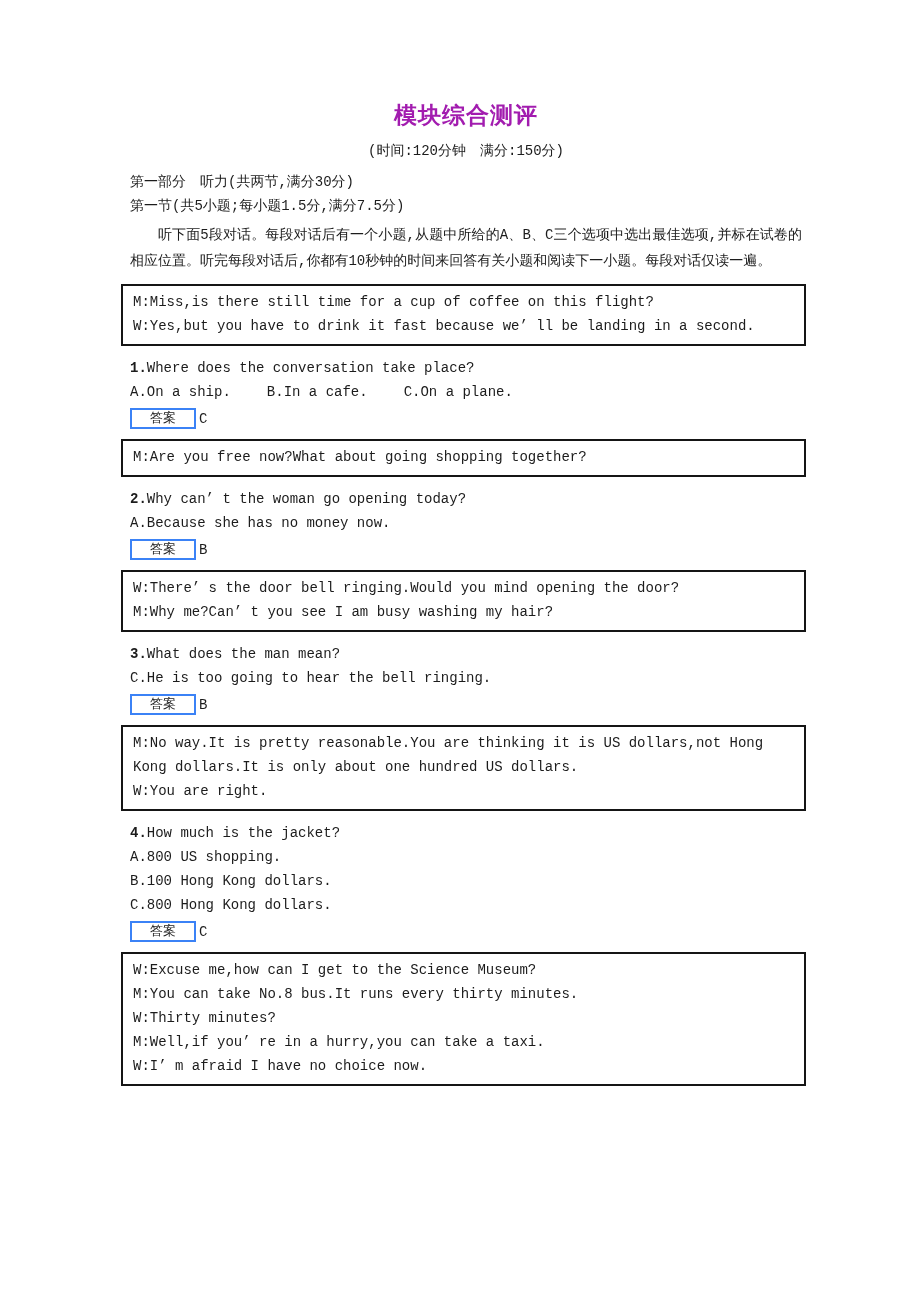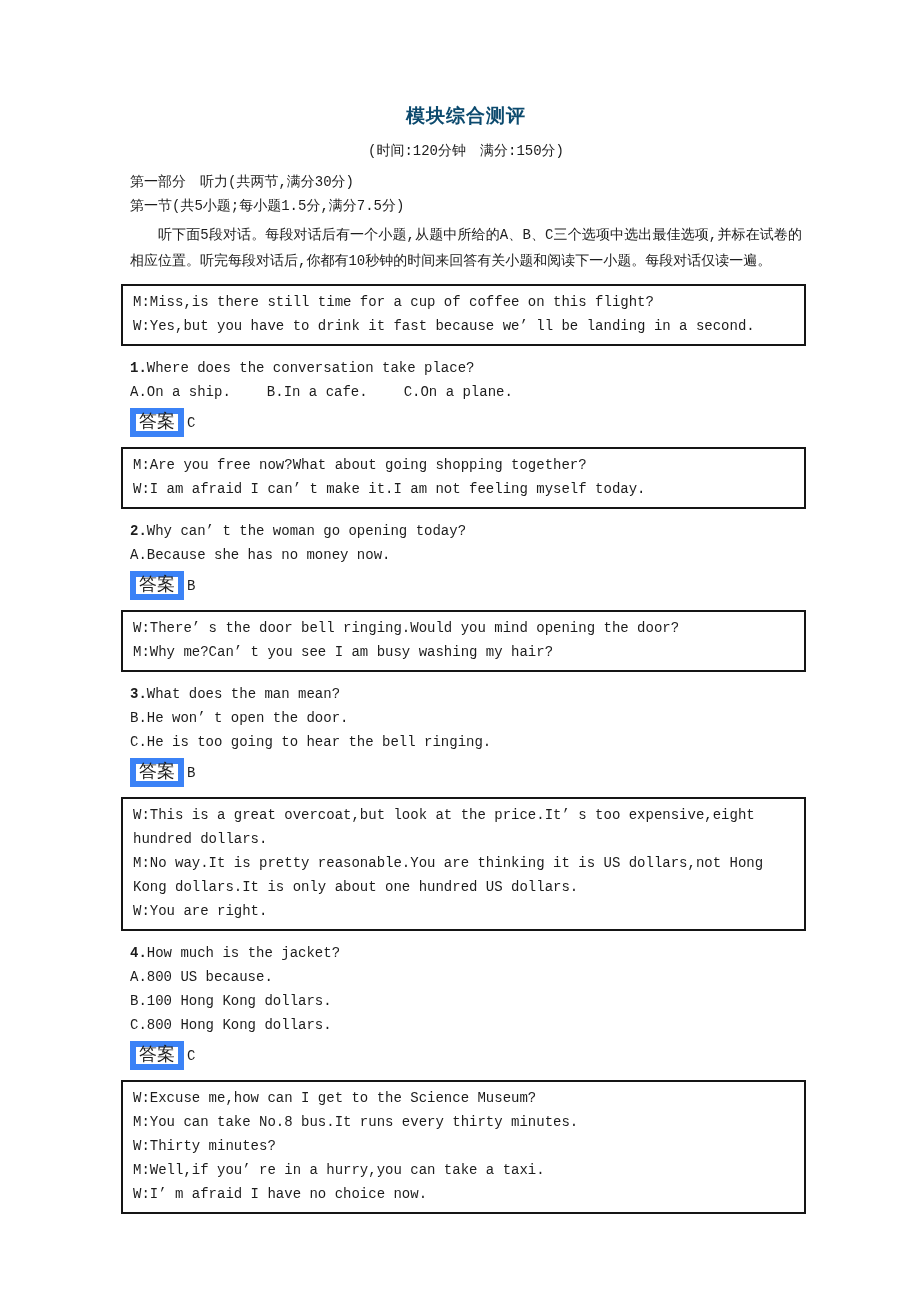--- a/index.html
+++ b/index.html
@@ -10,21 +10,21 @@
     box-sizing:border-box;
     padding:104px 118px 20px 130px;
     background:#ffffff;
     overflow:hidden;
     font-family:"Liberation Mono","DejaVu Sans Mono",monospace;
     font-size:14px; line-height:24px;
     color:#1c1c1c;
   }
   .title {
     margin:0 0 10px; text-align:center;
-    color:#0c4a6e; font-size:19px; font-weight:700;
+    color:#a21caf; font-size:23px; font-weight:700;
     letter-spacing:1px; line-height:26px;
   }
   .meta { margin:0 0 8px; text-align:center; line-height:22px; }
   .heading { margin:0; line-height:24px; }
   .subheading { margin:0 0 4px; line-height:24px; }
   .instructions {
     margin:0 0 10px; line-height:26px;
     text-indent:2em; text-align:justify;
   }
   .item { margin:0; }
@@ -35,23 +35,23 @@
   }
   .dline { margin:0; }
   .question { margin:0; }
   .qno { font-weight:700; }
   .options-inline { margin:0; }
   .options-inline .opt { display:inline-block; margin-right:36px; }
   .opt-line { margin:0; }
   .answer-row { margin:4px 0 10px; line-height:20px; }
   .answer-box {
     display:inline-block;
-    border:6px solid #3b82f6;
-    padding:0 3px;
-    font-size:18px; line-height:17px;
+    border:2px solid #3b82f6;
+    padding:0 18px;
+    font-size:13px; line-height:17px;
     vertical-align:middle;
   }
   .answer-letter { margin-left:3px; vertical-align:middle; }
 </style>
 </head>
 <body>
 
 <div class="page">
 
   <h1 class="title">模块综合测评</h1>
@@ -70,50 +70,47 @@
       <span class="opt">A.On a ship.</span><span class="opt">B.In a cafe.</span><span class="opt">C.On a plane.</span>
     </p>
     <p class="answer-row">
       <span class="answer-box">答案</span><span class="answer-letter">C</span>
     </p>
   </div>
 
   <div class="item">
     <div class="dialogue-box">
       <p class="dline">M:Are you free now?What about going shopping together?</p>
-      <p class="dline">W:I am afraid I can’ t make it.I am not feeling myself today.</p>
     </div>
     <p class="question"><span class="qno">2.</span><span>Why can’ t the woman go opening today?</span></p>
     <p class="opt-line">A.Because she has no money now.</p>
     <p class="answer-row">
       <span class="answer-box">答案</span><span class="answer-letter">B</span>
     </p>
   </div>
 
   <div class="item">
     <div class="dialogue-box">
       <p class="dline">W:There’ s the door bell ringing.Would you mind opening the door?</p>
       <p class="dline">M:Why me?Can’ t you see I am busy washing my hair?</p>
     </div>
     <p class="question"><span class="qno">3.</span><span>What does the man mean?</span></p>
-    <p class="opt-line">B.He won’ t open the door.</p>
     <p class="opt-line">C.He is too going to hear the bell ringing.</p>
     <p class="answer-row">
       <span class="answer-box">答案</span><span class="answer-letter">B</span>
     </p>
   </div>
 
   <div class="item">
     <div class="dialogue-box">
-      <p class="dline">W:This is a great overcoat,but look at the price.It’ s too expensive,eight hundred dollars.</p>
       <p class="dline">M:No way.It is pretty reasonable.You are thinking it is US dollars,not Hong Kong dollars.It is only about one hundred US dollars.</p>
       <p class="dline">W:You are right.</p>
     </div>
     <p class="question"><span class="qno">4.</span><span>How much is the jacket?</span></p>
-    <p class="opt-line">A.800 US because.</p>
+    <p class="opt-line">A.800 US shopping.</p>
     <p class="opt-line">B.100 Hong Kong dollars.</p>
     <p class="opt-line">C.800 Hong Kong dollars.</p>
     <p class="answer-row">
       <span class="answer-box">答案</span><span class="answer-letter">C</span>
     </p>
   </div>
 
   <div class="item">
     <div class="dialogue-box">
       <p class="dline">W:Excuse me,how can I get to the Science Museum?</p>

